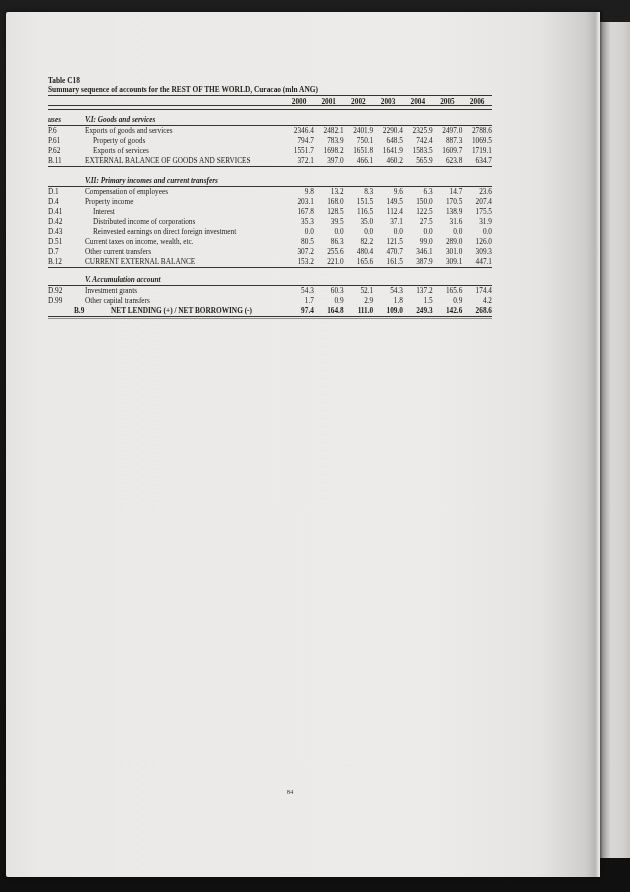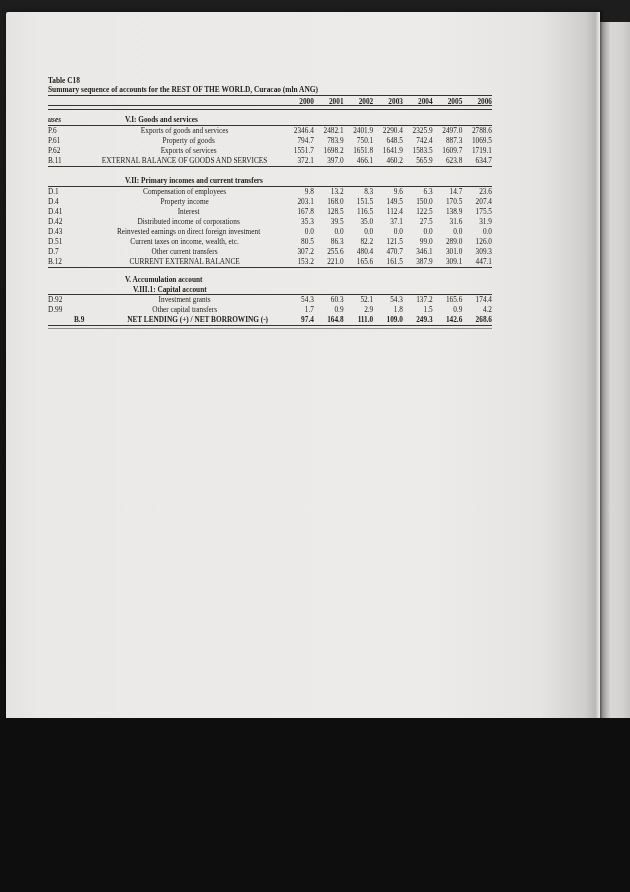--- a/index.html
+++ b/index.html
@@ -1,17 +1,17 @@
 <!DOCTYPE html>
 <html><head>
 <meta charset="utf-8">
 <style>
   html,body{margin:0;padding:0;background:#0e0e0e;}
   .scan{
-    position:relative;width:630px;height:718px;overflow:hidden;
+    position:relative;width:630px;height:892px;overflow:hidden;
     background:linear-gradient(180deg,#1d1d1d 0,#171717 40%,#101010 100%);
     font-family:"Liberation Serif","DejaVu Serif",serif;
     color:#24231f;
   }
   .next-page{
     position:absolute;left:598px;top:22px;width:32px;height:836px;
     background:linear-gradient(90deg,#4a4a48 0,#9b9a98 14%,#d9d8d6 40%,#d3d2d0 78%,#c4c3c1 100%);
     border-radius:2px 0 0 2px;
   }
   .page{
@@ -28,32 +28,32 @@
   .tbl-label{margin-top:65px;font-size:7.4px;font-weight:bold;line-height:8.5px;}
   .tbl-title{font-size:7.4px;font-weight:bold;line-height:8.5px;}
   .rule{height:0;border-top:1px solid #35342f;}
   .rule.m3{margin-top:3px;}
   .rule.m2{margin-top:1.5px;}
   .rule.thick{border-top-width:1.6px;}
   .rule.light{border-top-color:#8f8e8b;}
   .title-rule{margin-top:1px;}
   .yrs{display:flex;align-items:baseline;height:8px;margin-top:1px;}
   .yrs .spacer{flex:1;}
-  .yr{width:29.7px;text-align:right;font-size:7.3px;font-weight:bold;}
+  .yr{width:29.7px;text-align:center;font-size:7.3px;font-weight:bold;}
   .gap{width:100%;}
   .g5{height:5px;}
   .row{display:flex;align-items:baseline;font-size:7.3px;line-height:10px;height:10px;}
   .row.bold{font-weight:bold;padding-left:26px;}
   .sec-row{height:10px;}
   .sec-row.compact{height:9.6px;line-height:9.6px;}
   .code{width:37px;flex:0 0 37px;}
   .code.italic{font-style:italic;font-weight:bold;}
-  .label{flex:1;text-align:center;}
+  .label{flex:1;}
   .label.ind{padding-left:8px;}
-  .sec-title{flex:1;font-weight:bold;margin-left:40px;}
+  .sec-title{flex:1;font-style:italic;font-weight:bold;}
   .sec-title.ind{padding-left:8px;}
   .val{width:29.7px;flex:0 0 29.7px;text-align:right;}
   .page-number{
     position:absolute;left:0;top:776px;width:568px;text-align:center;
     font-size:6.6px;color:#3c3b38;
   }
 </style>
 </head>
 <body>
 
@@ -222,24 +222,20 @@
             <div class="val">387.9</div>
             <div class="val">309.1</div>
             <div class="val">447.1</div>
           </div>
           <div class="rule thick"></div>
           <div class="gap" style="height: 7px;"></div>
           <div class="row sec-row compact">
             <div class="code"></div>
             <div class="sec-title">V. Accumulation account</div>
           </div>
-          <div class="row sec-row compact">
-            <div class="code"></div>
-            <div class="sec-title ind">V.III.1: Capital account</div>
-          </div>
           <div class="rule"></div>
           <div class="row">
             <div class="code">D.92</div>
             <div class="label">Investment grants</div>
             <div class="val">54.3</div>
             <div class="val">60.3</div>
             <div class="val">52.1</div>
             <div class="val">54.3</div>
             <div class="val">137.2</div>
             <div class="val">165.6</div>

